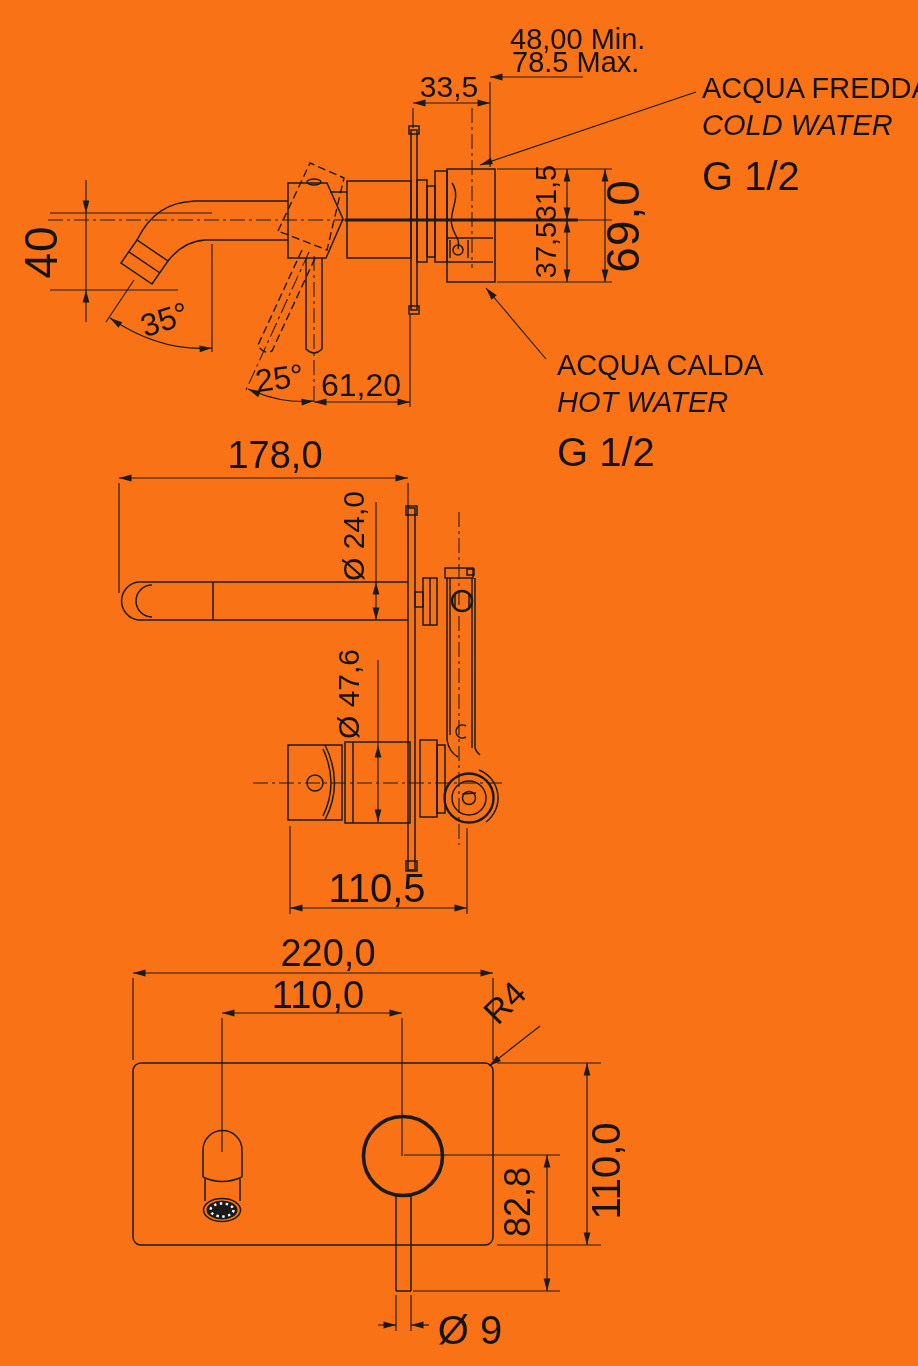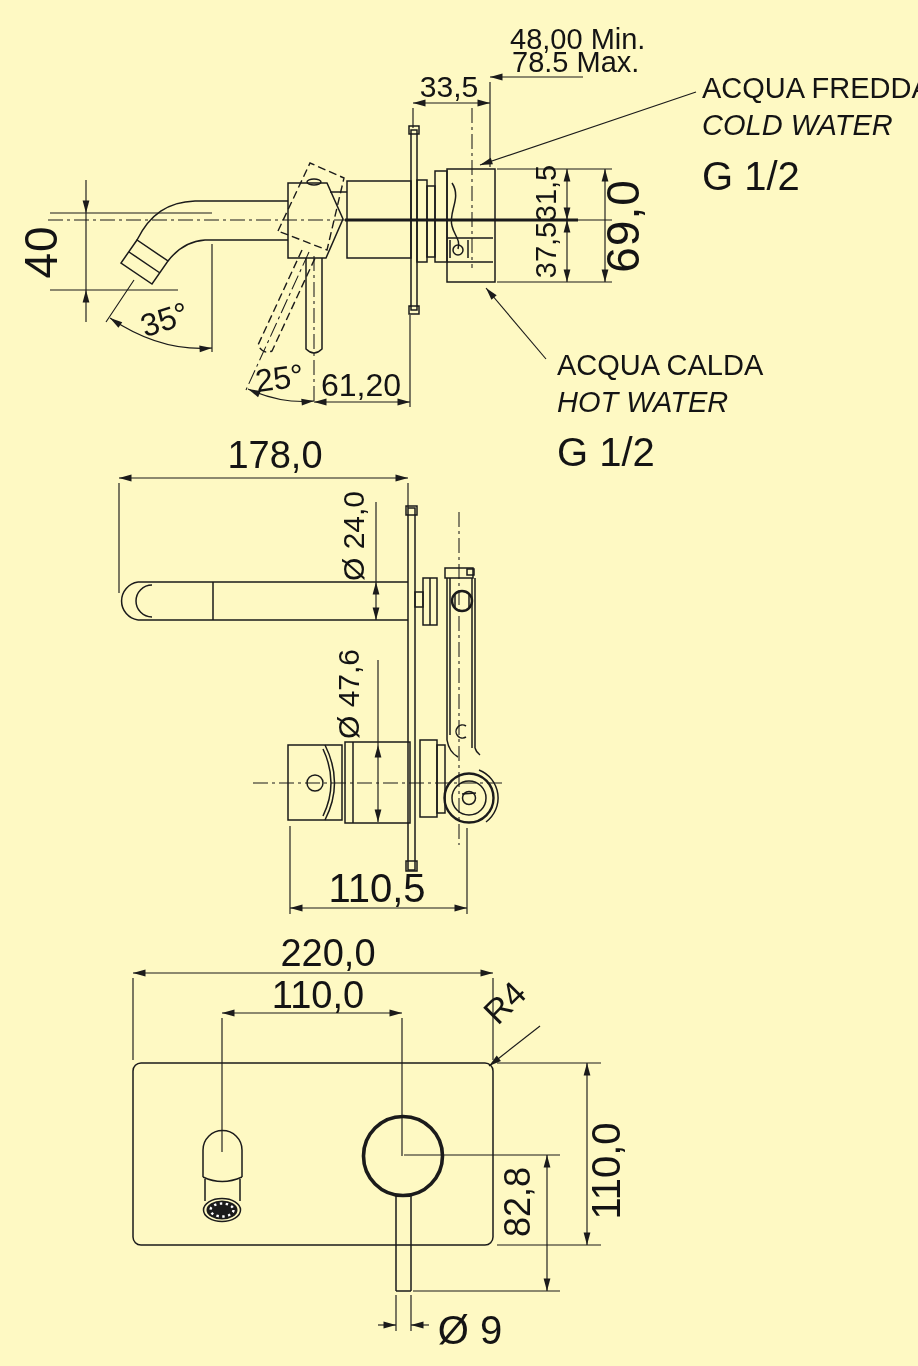--- a/index.html
+++ b/index.html
@@ -1,16 +1,16 @@
 <!DOCTYPE html>
 <html><head>
 <meta charset="utf-8">
 <style>
   html,body{margin:0;padding:0;background:#ffffff;}
-  .stage{width:918px;height:1366px;background:#fef9c3;position:relative;overflow:hidden;}
+  .stage{width:918px;height:1366px;background:#f97316;position:relative;overflow:hidden;}
   svg{display:block;}
   .ln,.ln2,.thick,.w35,.ext,.dim,.cl,.dash{fill:none;stroke:#1b1b1b;stroke-linecap:butt;}
   .ln{stroke-width:1.5;}
   .ln2{stroke-width:2.4;}
   .thick{stroke-width:3;}
   .w35{stroke-width:3.6;}
   .ext{stroke-width:1.15;}
   .dim{stroke-width:1.15;}
   .cl{stroke-width:1.05;stroke-dasharray:15 4 3 4;}
   .dash{stroke-width:1.4;stroke-dasharray:8 4;}

